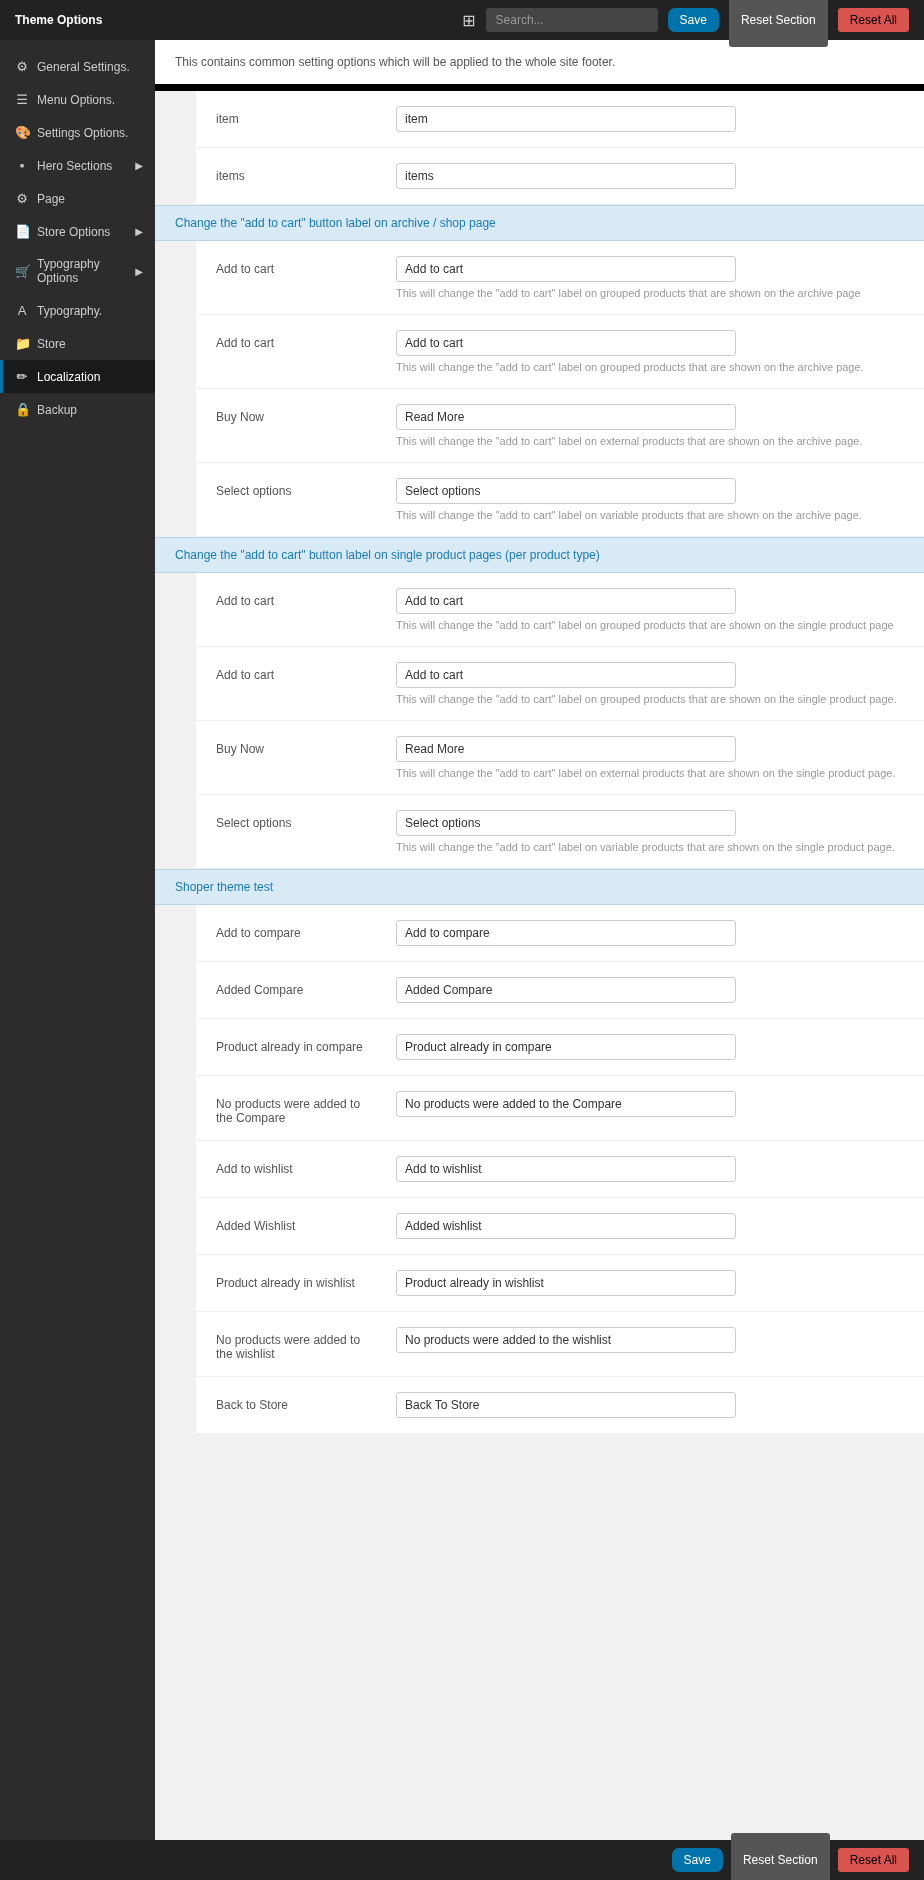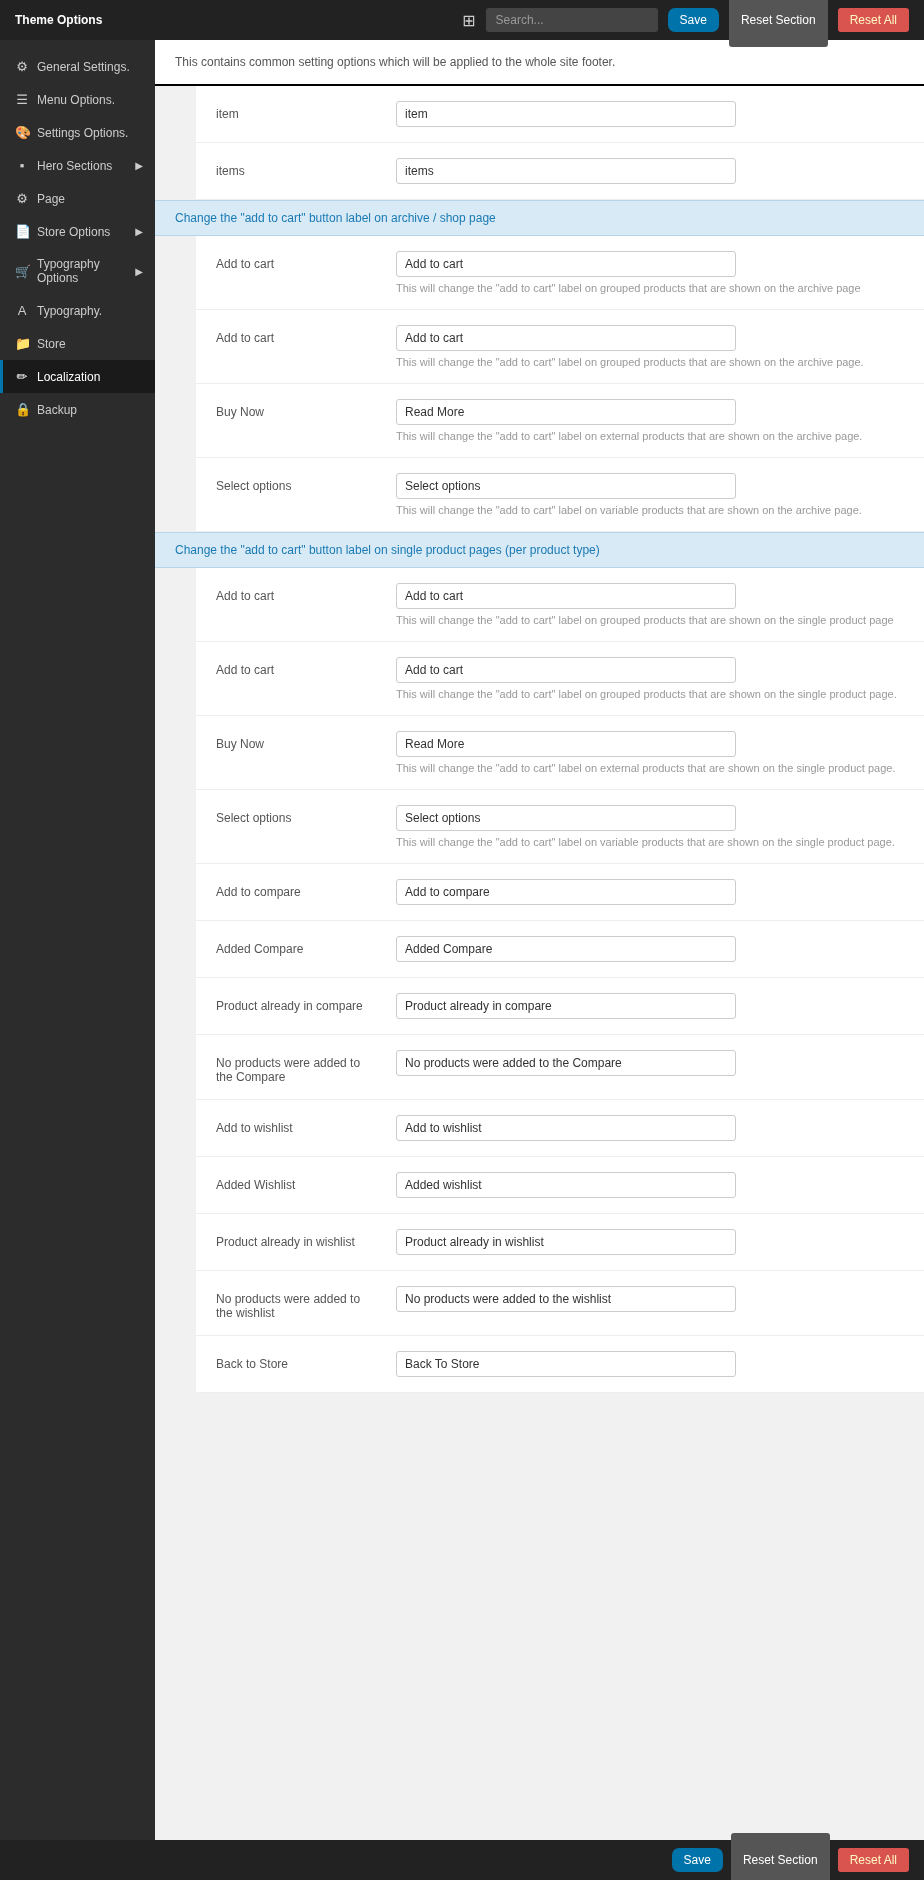--- a/index.html
+++ b/index.html
@@ -24,21 +24,21 @@
       border: none;
       color: #ccc;
       padding: 5px 10px;
       border-radius: 3px;
       width: 172px;
       font-size: 12px;
     }
     .top-bar-search::placeholder { color: #999; }
     .btn-save { background: #0073aa; color: #fff; border: none; padding: 5px 12px; border-radius: 7px; cursor: pointer; font-size: 12px; }
     .btn-reset-section { background: #555; color: #fff; border: none; padding: 20px 12px; border-radius: 3px; cursor: pointer; font-size: 12px; }
-    .btn-reset-all { background: #d9534f; color: #fef9c3; border: none; padding: 5px 12px; border-radius: 3px; cursor: pointer; font-size: 12px; }
+    .btn-reset-all { background: #d9534f; color: #000000; border: none; padding: 5px 12px; border-radius: 3px; cursor: pointer; font-size: 12px; }
     .grid-icon { color: #ccc; font-size: 16px; cursor: pointer; }
 
     
     .main-layout {
       display: flex;
       margin-top: 40px;
       min-height: calc(100vh - 80px);
     }
 
     
@@ -67,21 +67,21 @@
       flex: 1;
       padding: 0 0 60px 0;
       overflow-y: auto;
     }
 
     .section-desc {
       background: #fff;
       padding: 15px 20px;
       color: #555;
       font-size: 12px;
-      border-bottom: 2px solid #000000;
+      border-bottom: 7px solid #000000;
     }
 
     .section-header {
       background: #d9eaf7;
       padding: 10px 20px;
       color: #1a7ab3;
       font-size: 12px;
       border-top: 1px solid #b8d4e8;
       border-bottom: 1px solid #b8d4e8;
     }
@@ -281,20 +281,23 @@
     </div>
 
     <div class="field-group">
       <div class="field-label">Select options</div>
       <div class="field-content">
         <input class="field-input" type="text" value="Select options" style="">
         <div class="field-hint">This will change the "add to cart" label on variable products that are shown on the single product page.</div>
       </div>
     </div>
 
+    <div class="section-header">
+      <span>Shoper theme test</span>
+    </div>
 
     <div class="field-group">
       <div class="field-label">Add to compare</div>
       <div class="field-content">
         <input class="field-input" type="text" value="Add to compare" style="">
       </div>
     </div>
 
     <div class="field-group">
       <div class="field-label">Added Compare</div>

